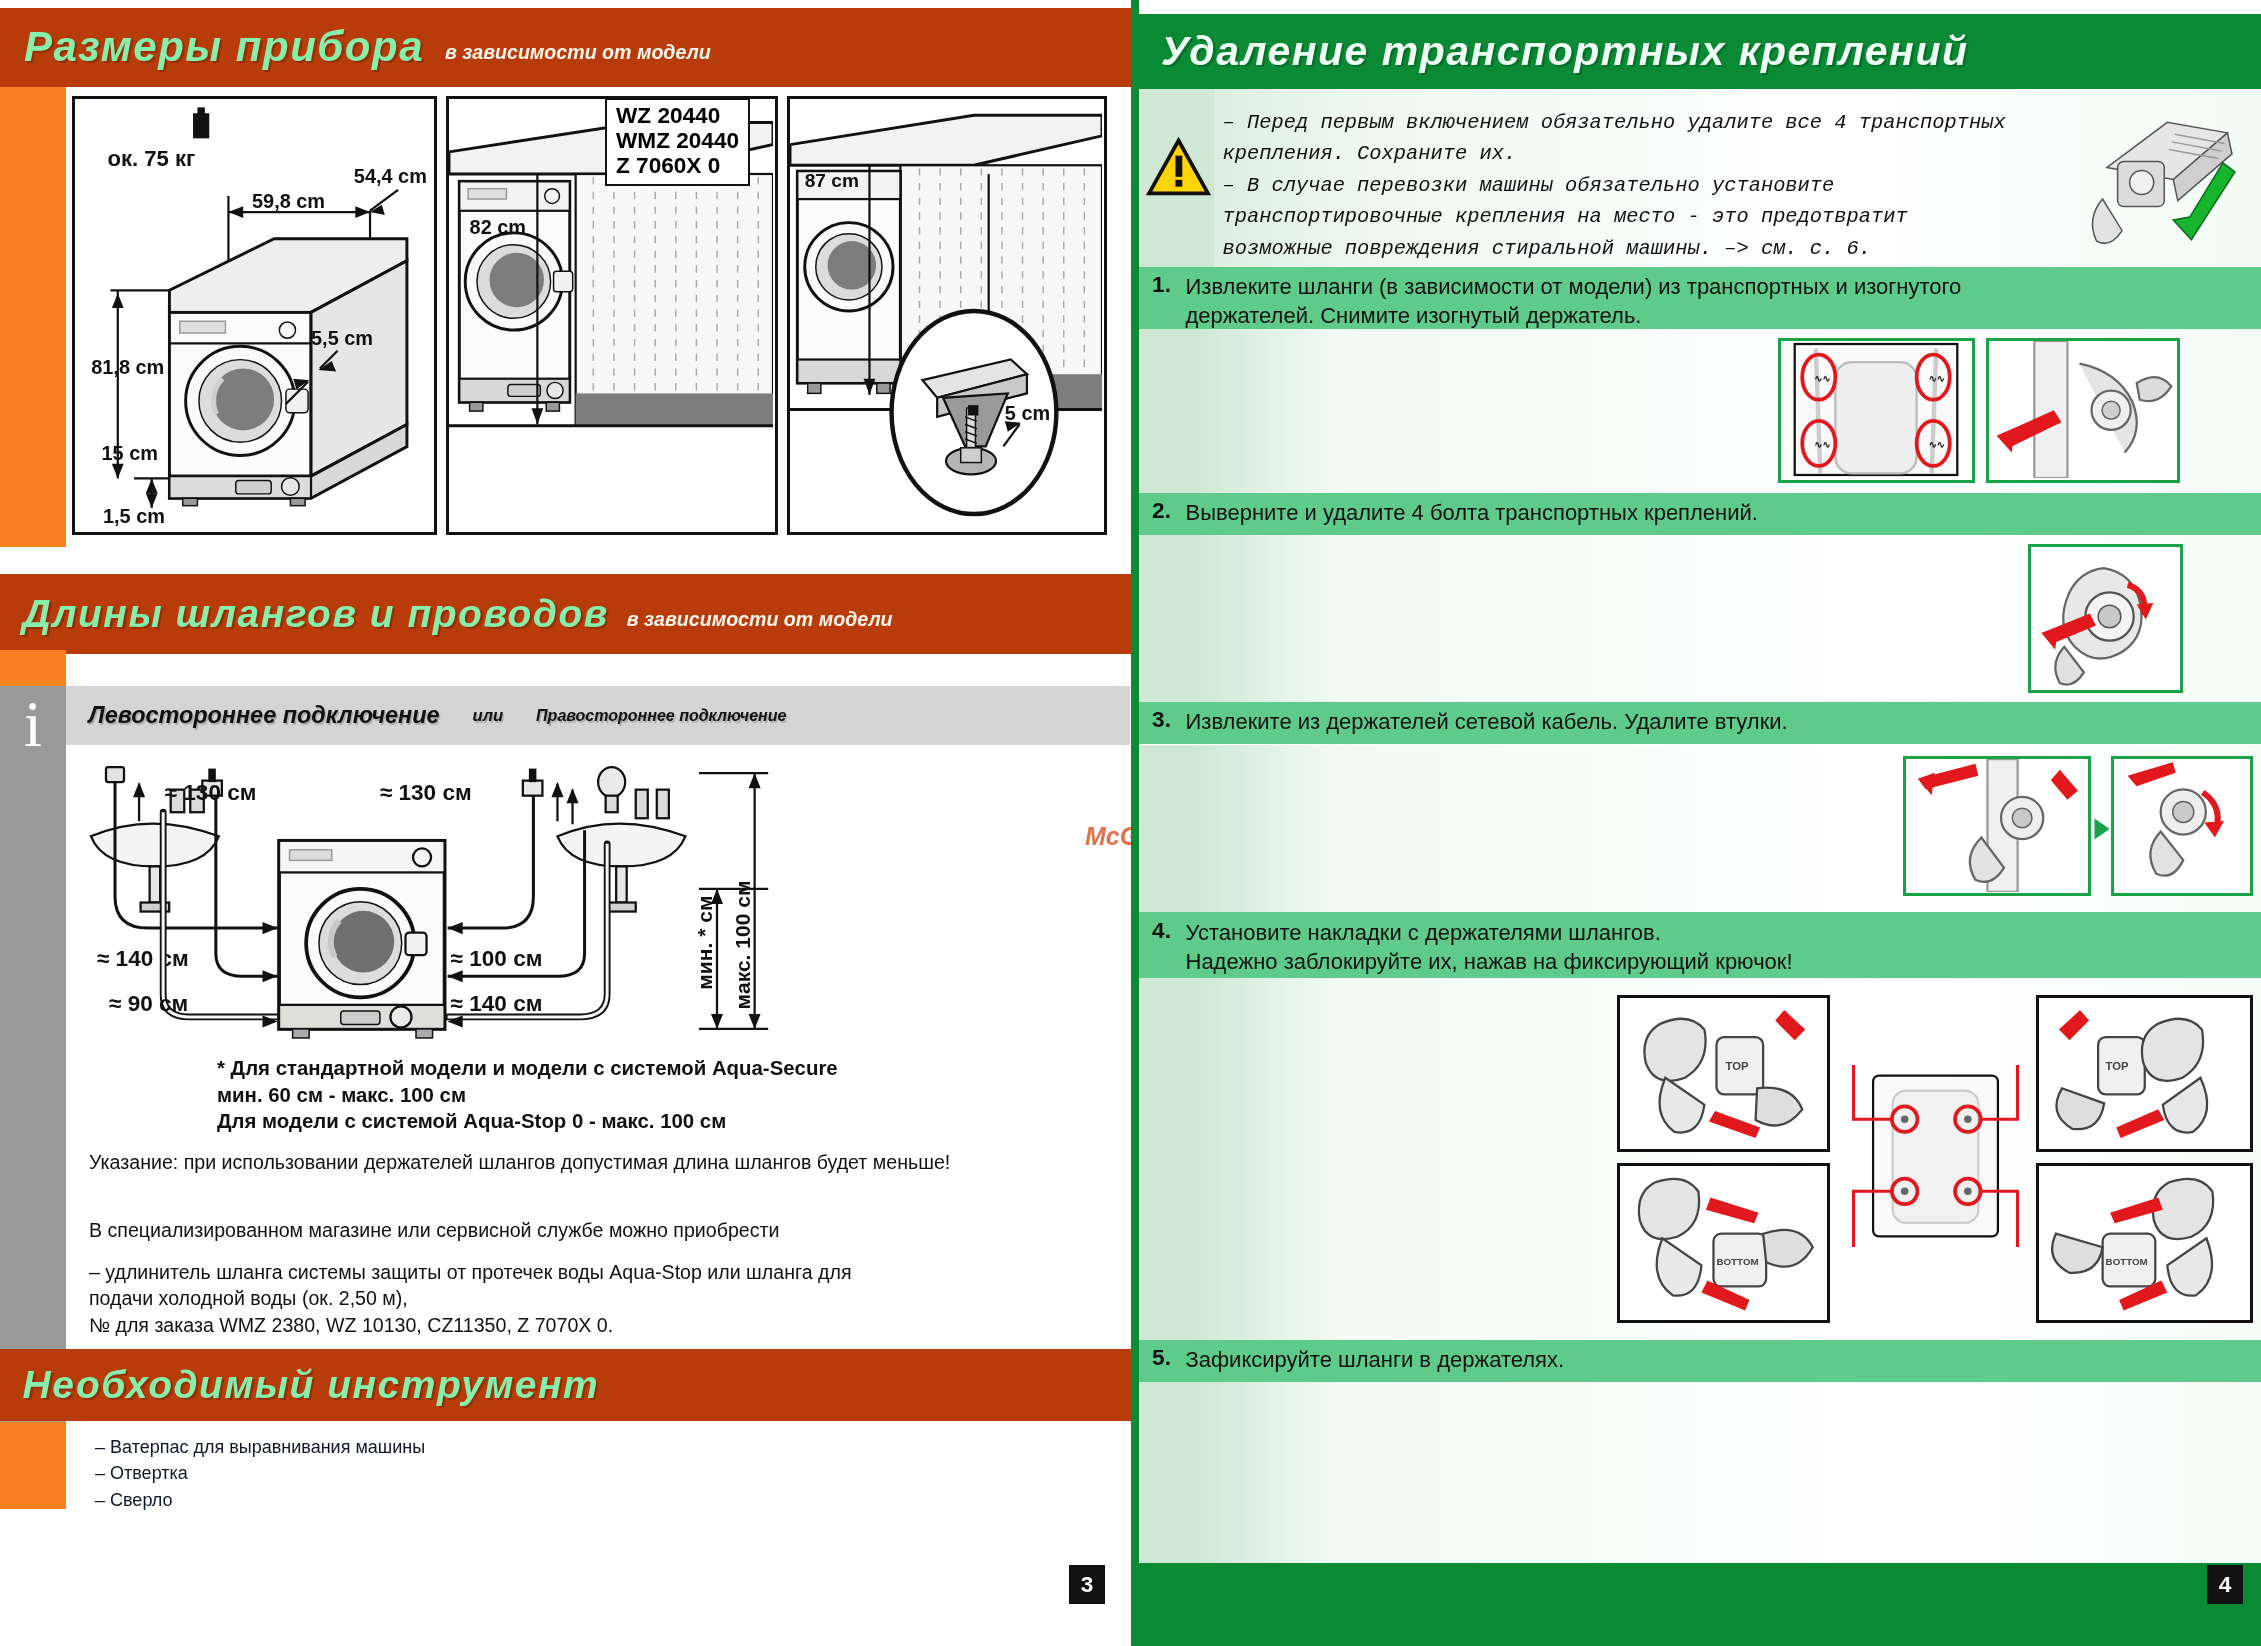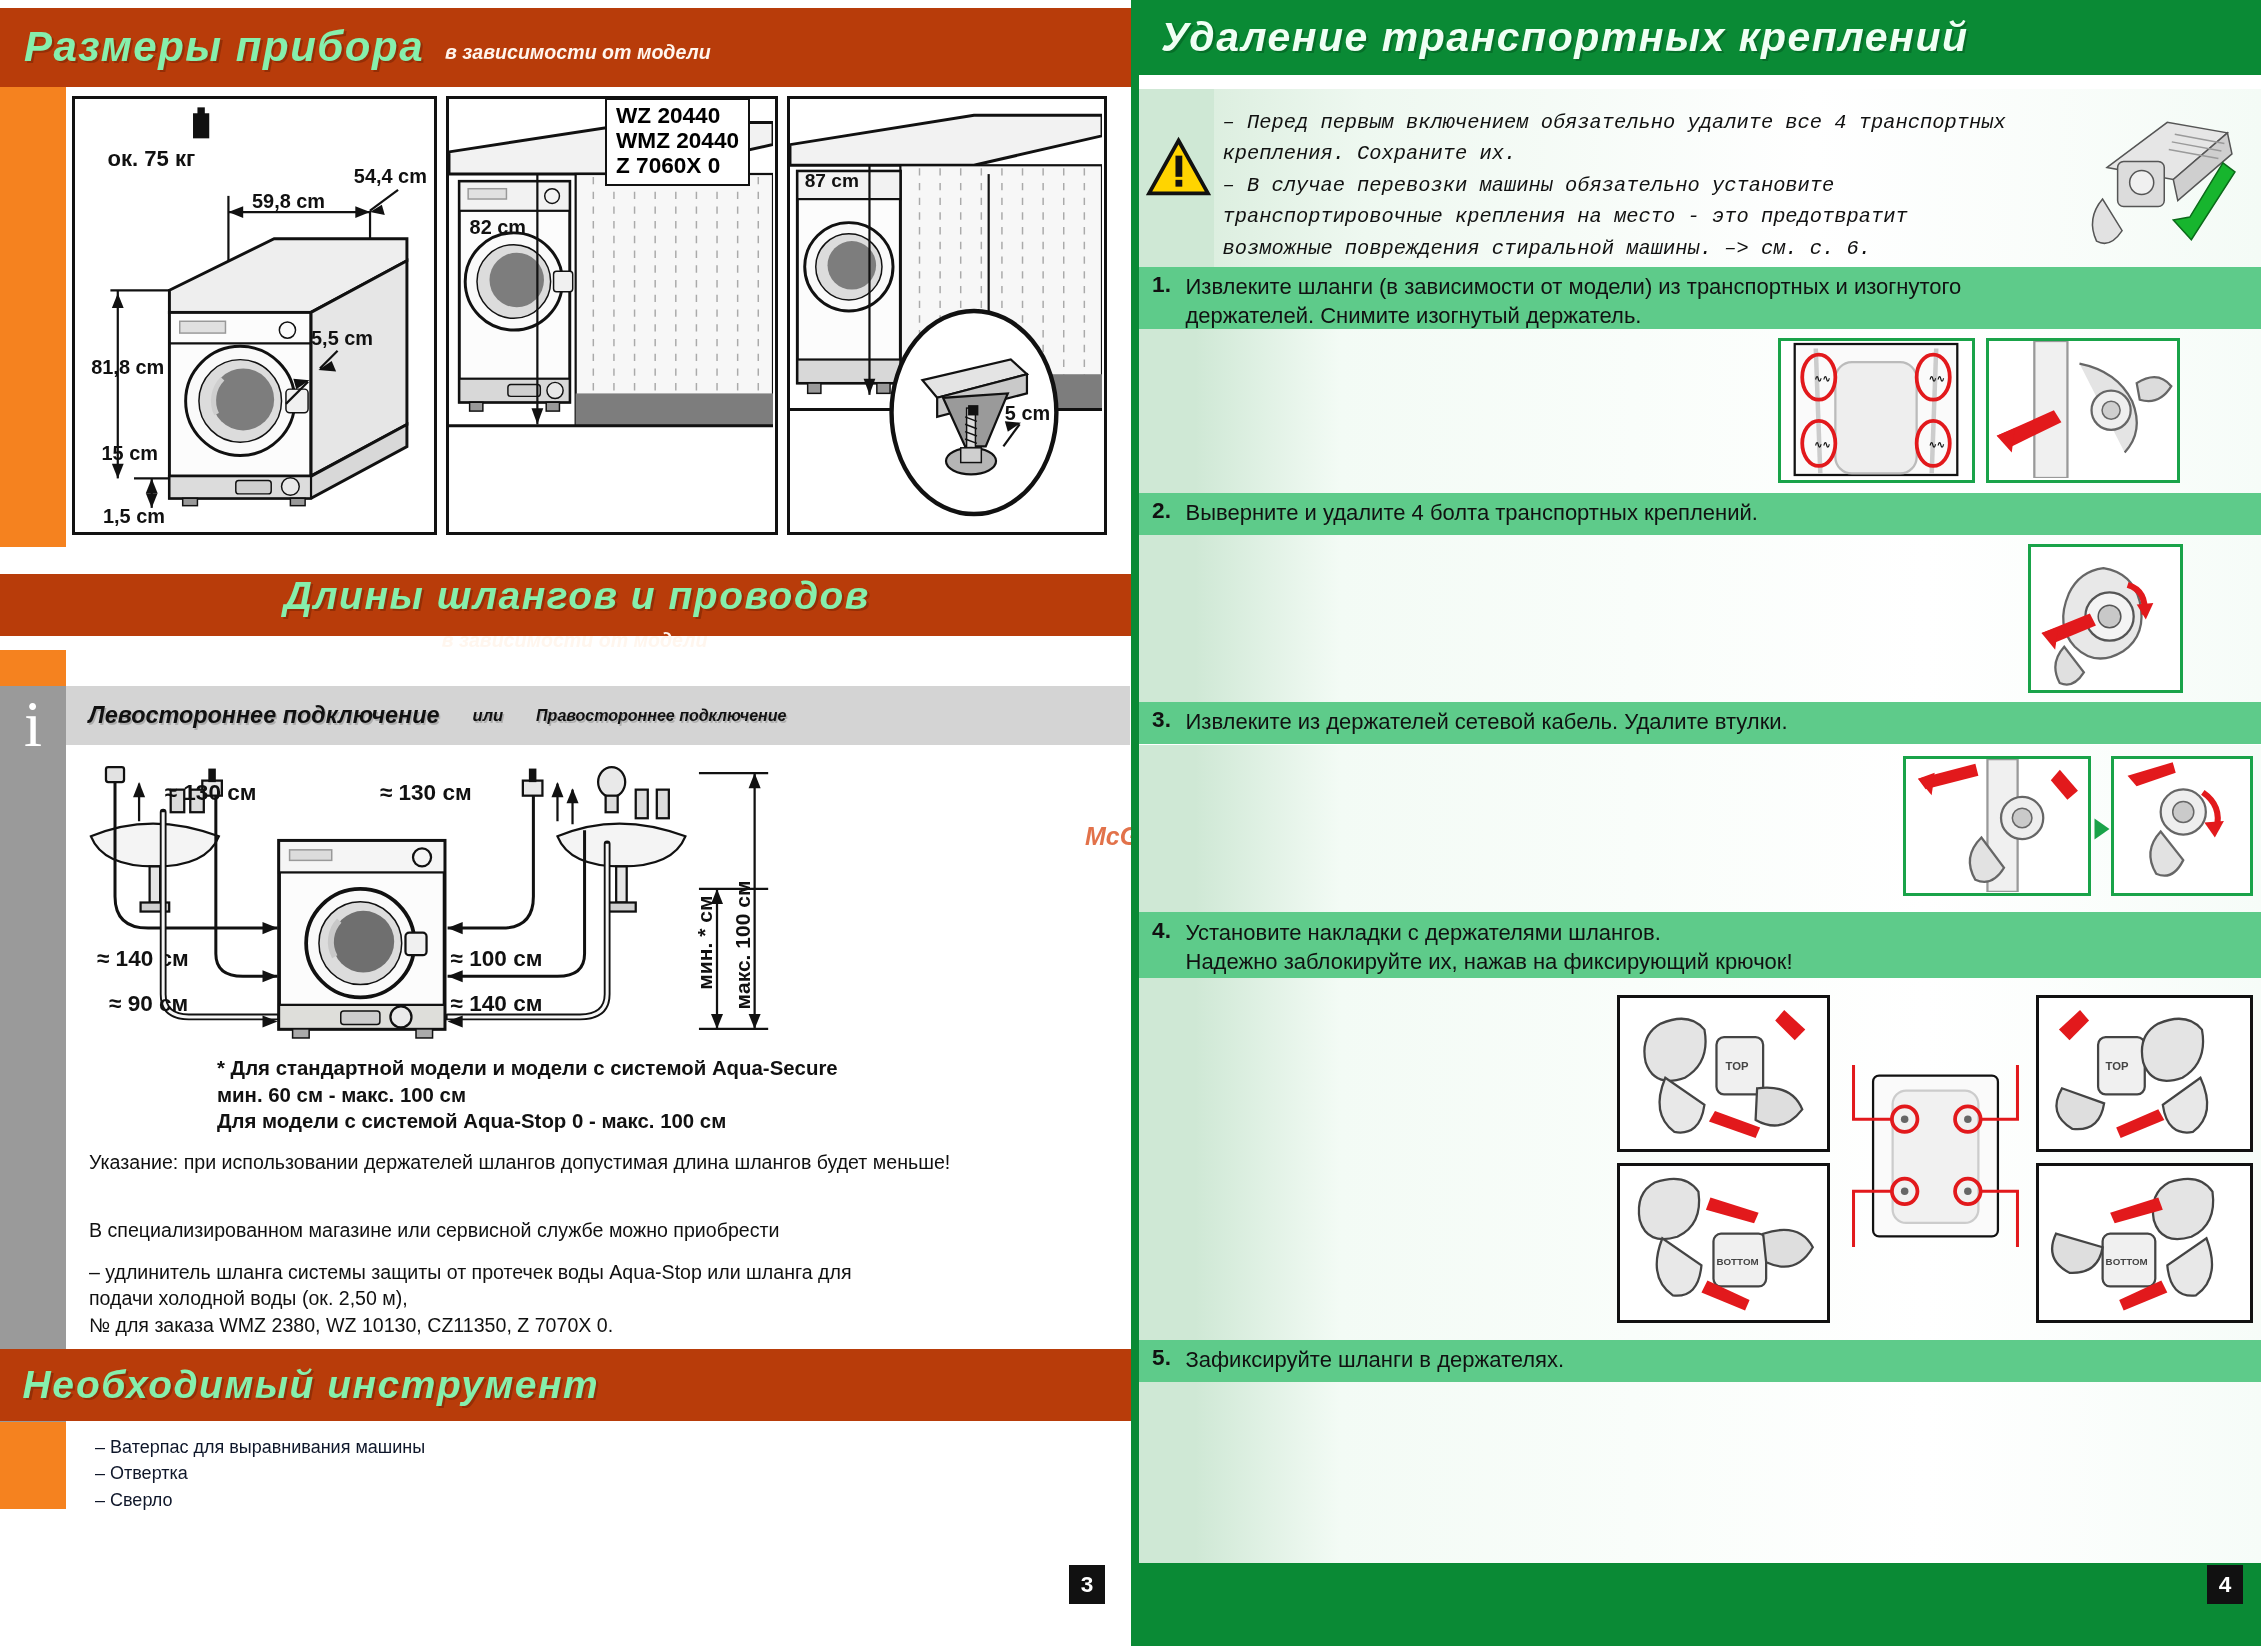--- a/index.html
+++ b/index.html
@@ -295,21 +295,21 @@
       <polygon points="314,438 296,450 292,436" fill="#111"></polygon>
       <rect x="242" y="414" width="14" height="14" fill="#111"></rect>
     </svg>
     <div class="modelbox" style="left:-185px; top:-1.5px;">
       <div>WZ 20440</div>
       <div>WMZ 20440</div>
       <div>Z 7060X 0</div>
     </div>
   </div>
 
-  <div class="ribbon" style="top:574px; height:62px; width:1131px;flex-direction:column;">
+  <div class="ribbon" style="top:574px; height:80px; width:1131px;">
     <span class="ribbon-title" style="font-size:39px; margin-left:22.6px;">Длины шлангов и проводов</span>
     <span class="ribbon-sub" style="font-size:19.6px; margin-left:18px; margin-top:10.6px;">в зависимости от модели</span>
   </div>
   <div class="orange-bar" style="top:650px; height:36px;"></div>
   <div class="gray-bar" style="top:686px; height:799px;">
     <span class="info-i">i</span>
   </div>
 
   <div class="subhead-bar" style="left:66px; top:686px; width:1064px; height:59px;">
     <span style="font-size:23.4px; margin-left:22.6px;">Левостороннее подключение</span>
@@ -421,21 +421,21 @@
   <div class="orange-bar" style="top:1422px; height:87px;"></div>
   <div class="toollist" style="left:95px; top:1434px; width:678px;">–  Ватерпас для выравнивания машины
 –  Отвертка
 –  Сверло</div>
 
   <div class="pagenum" style="left:1069px; top:1565px; width:36px; height:39px;">3</div>
 </div>
 
 <div class="page page-right">
 
-  <div class="green-ribbon" style="left:7.5px; top:0; width:1123px; height:75px;">
+  <div class="green-ribbon" style="left:7.5px; top:14px; width:1123px; height:75px;">
     <span class="ribbon-title" style="font-size:41px; margin-left:22.6px;">Удаление транспортных креплений</span>
   </div>
 
   <div class="warn-block" style="left:7.5px; top:89px; width:1123px; height:178px;">
     <div class="warn-left"></div>
     <svg width="65" height="65" viewBox="0 0 86 86" style="position:absolute; left:7.5px; top:47px;">
       <polygon points="43,6 82,76 4,76" fill="#ffd400" stroke="#111" stroke-width="5"></polygon>
       <rect x="39" y="26" width="9" height="28" fill="#111"></rect>
       <rect x="39" y="58" width="9" height="9" fill="#111"></rect>
     </svg>

